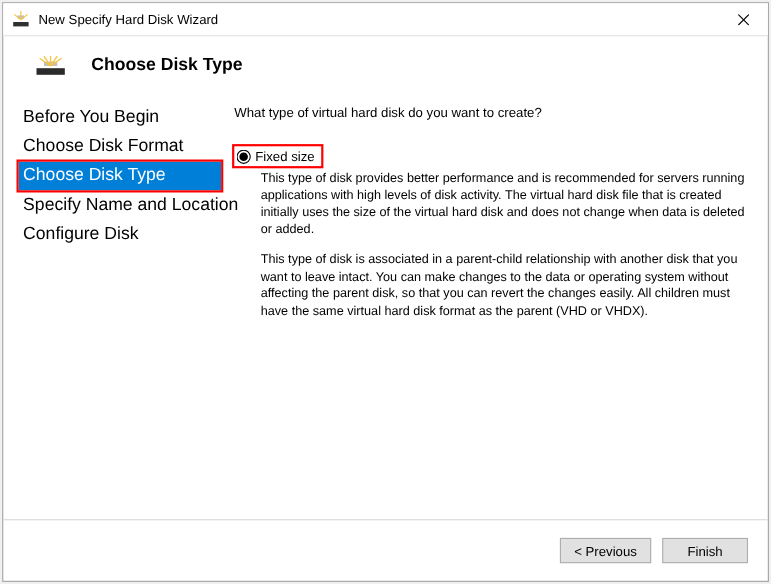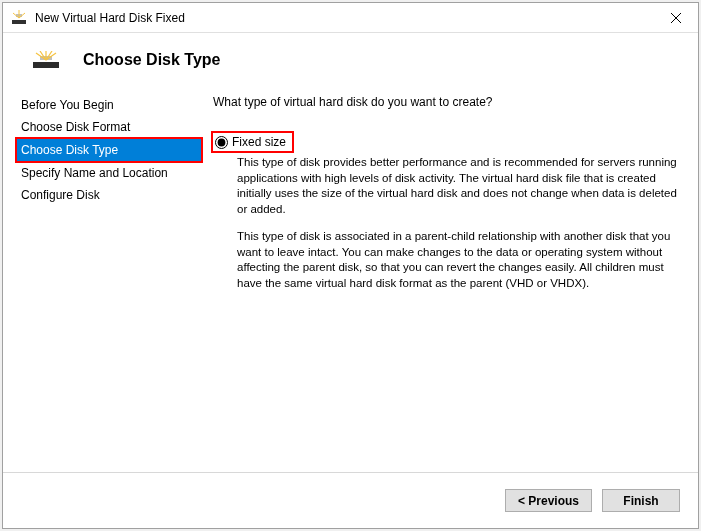--- a/index.html
+++ b/index.html
@@ -70,21 +70,21 @@
     display: flex;
     padding: 0 14px 0 14px;
     overflow: hidden;
   }
   .sidebar {
     width: 184px;
     padding-top: 4px;
   }
   .sidebar .step {
     padding: 3px 6px 3px 4px;
-    font-size: 12px;
+    font-size: 16px;
     color: #000;
     margin-bottom: 2px;
     white-space: nowrap;
     cursor: default;
   }
   .sidebar .step.active {
     background: #007fd8;
     color: #fff;
     padding: 4px 6px 4px 4px;
   }
@@ -139,21 +139,20 @@
   .btn {
     min-width: 78px;
     height: 23px;
     background: #e1e1e1;
     border: 1px solid #adadad;
     font-size: 12px;
     font-family: inherit;
     padding: 0 12px;
     cursor: default;
     color: #000;
-    font-weight: bold;
   }
   .btn-hl {
     outline: 2px solid #ff0000;
     outline-offset: 2px;
   }
   svg { display: block; }
 </style>
 </head>
 <body>
 
@@ -162,21 +161,21 @@
   <div class="titlebar">
     <span class="app-icon">
       <svg width="16" height="16" viewBox="0 0 16 16">
         <rect x="1" y="10" width="14" height="4" fill="#303030"></rect>
         <rect x="5" y="4" width="6" height="3" fill="#c0c0c0"></rect>
         <line x1="2" y1="3" x2="8" y2="8" stroke="#f6c340" stroke-width="1"></line>
         <line x1="14" y1="3" x2="8" y2="8" stroke="#f6c340" stroke-width="1"></line>
         <line x1="8" y1="0" x2="8" y2="8" stroke="#f6c340" stroke-width="1"></line>
       </svg>
     </span>
-    <span class="title">New Virtual Hard Disk Fixed</span>
+    <span class="title">New Specify Hard Disk Wizard</span>
     <div class="close">
       <svg width="10" height="10" viewBox="0 0 10 10">
         <line x1="0" y1="0" x2="10" y2="10" stroke="currentColor" stroke-width="1"></line>
         <line x1="10" y1="0" x2="0" y2="10" stroke="currentColor" stroke-width="1"></line>
       </svg>
     </div>
   </div>
 
   <div class="header">
     <span class="big-icon">

